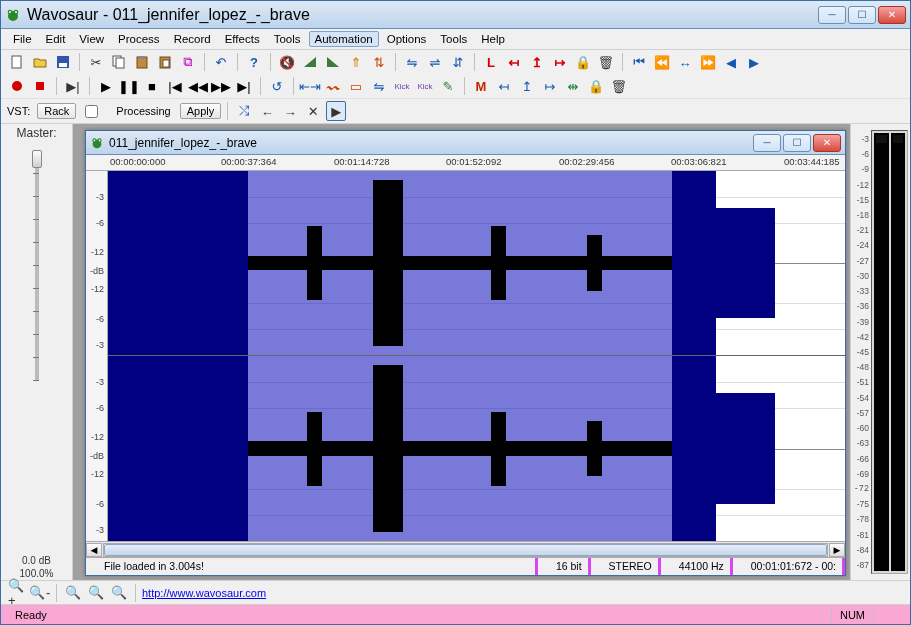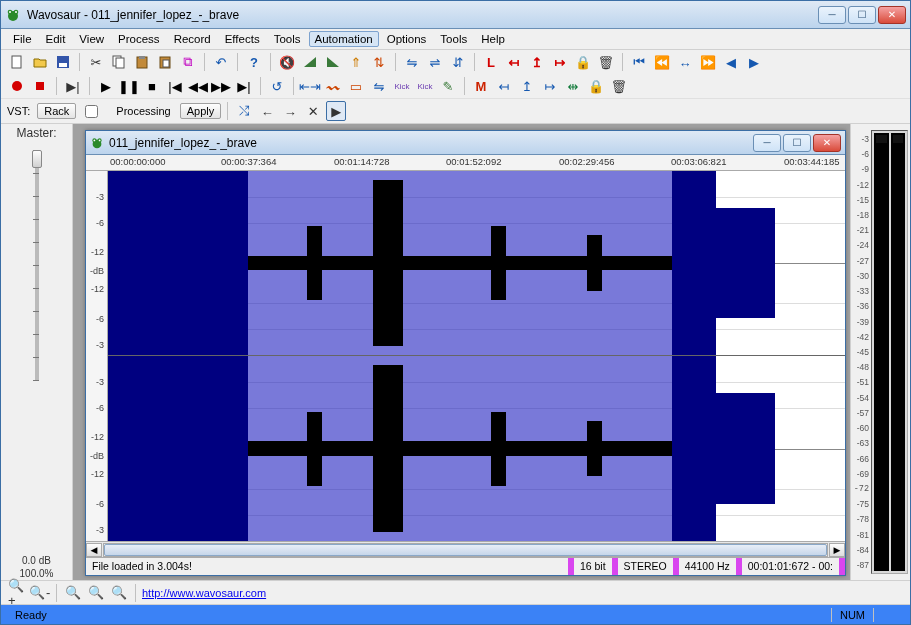--- a/index.html
+++ b/index.html
@@ -2,21 +2,21 @@
 <html><head>
 <meta charset="utf-8">
 <style>
   * { box-sizing: border-box; margin: 0; padding: 0; font-family: "Segoe UI", Tahoma, sans-serif; }
   body { background: #fff; width: 911px; height: 625px; overflow: hidden; }
 
   
   .window-outer { width: 911px; height: 625px; border: 1px solid #3b6ea5; background: #f0f0f0; display: flex; flex-direction: column; }
   .titlebar { height: 28px; background: linear-gradient(#dfe9f5, #bcd4ed); display: flex; align-items: center; padding: 0 4px; border-bottom: 1px solid #6a8fb5; }
   .titlebar .app-icon { width: 16px; height: 16px; margin-right: 6px; }
-  .titlebar .title { font-size: 12px; color: #000; flex: 1; }
+  .titlebar .title { font-size: 16px; color: #000; flex: 1; }
   .win-buttons { display: flex; gap: 2px; }
   .win-btn { width: 28px; height: 18px; border: 1px solid #6a8fb5; border-radius: 3px; background: linear-gradient(#eaf3fc,#cfe3f7); font-size: 10px; display:flex;align-items:center;justify-content:center; color:#2b4f73; cursor:pointer; }
   .win-btn.close { background: linear-gradient(#f5a2a2,#d94b3a); color:#fff; border-color:#a43328; }
 
   
   .menubar { height: 21px; background: #f0f0f0; display:flex; align-items:center; padding: 0 6px; gap: 2px; font-size: 11.5px; border-bottom:1px solid #d0d0d0; }
   .menubar .menu-item { padding: 2px 6px; cursor:pointer; }
   .menubar .menu-item.highlight { border:1px solid #7da2ce; background:#d6e5f5; border-radius:2px; padding:1px 5px; }
 
   
@@ -69,34 +69,34 @@
   .wave-dense { position:absolute; top:0; bottom:0; background:#000080; }
   .wave-quiet { position:absolute; top:48%; height:4%; background:#1a1a8a; }
   .wave-sel { position:absolute; top:0; bottom:0; background:#000; }
 
   .hscroll { height:16px; background:#e8e8e8; border-top:1px solid #aaa; display:flex; align-items:center; }
   .hscroll .btn { width:16px;height:14px;border:1px solid #aaa;background:linear-gradient(#fdfdfd,#ddd);font-size:9px;display:flex;align-items:center;justify-content:center;cursor:pointer;}
   .hscroll .track { flex:1; height:14px; background:#f0f0f0; border:1px solid #aaa; position:relative; margin:0 1px;}
   .hscroll .thumb { position:absolute; left:0; right:0; top:0; bottom:0; background:linear-gradient(#e8eef7,#c6d6ea); border:1px solid #8aa8c8; border-radius:2px; cursor:pointer;}
 
   .doc-status { height:18px; border-top:1px solid #aaa; display:flex; font-size:10.5px; background:#f0f0f0; }
-  .doc-status .cell { border-right:6px solid #d946ef; padding:2px 6px; white-space:nowrap; }
+  .doc-status .cell { border-right:3px solid #d946ef; padding:2px 6px; white-space:nowrap;margin-left:12px; }
   .doc-status .grow { flex:1; }
 
   
   .meter-panel { width:60px; background:#f0f0f0; border-left:1px solid #d0d0d0; display:flex; padding:6px 2px; }
   .meter-scale { width:18px; font-size:8.5px; color:#555; position:relative; }
   .meter-scale span { position:absolute; right:2px; transform:translateY(-50%); }
   .meter-bars { flex:1; display:flex; gap:2px; padding:2px; background:#d8d8d8; border:1px inset #aaa; }
   .meter-ch { flex:1; background:#000; position:relative; }
   .meter-ch .peak { position:absolute; left:2px; right:2px; top:2px; height:8px; background:#111; }
 
   
   .bottom-tb { height:24px; background:#f0f0f0; border-top:1px solid #d0d0d0; display:flex; align-items:center; padding:0 6px; gap:3px; }
-  .statusbar { height:20px; background:#3b82f6; border-top:1px solid #d0d0d0; display:flex; align-items:center; font-size:11px; padding:0 6px; }
+  .statusbar { height:20px; background:#f9a8d4; border-top:1px solid #d0d0d0; display:flex; align-items:center; font-size:11px; padding:0 6px; }
   .statusbar .cell { padding:0 8px; }
   .statusbar .sep { width:1px; height:14px; background:#c0c0c0; }
   .statusbar .grow { flex:1; }
   a.link { color:#0000ee; text-decoration:underline; font-size:11px; cursor:pointer; }
 
   
   .frog-icon { display:inline-block; width:14px; height:14px; }
 </style>
 </head>
 <body>

